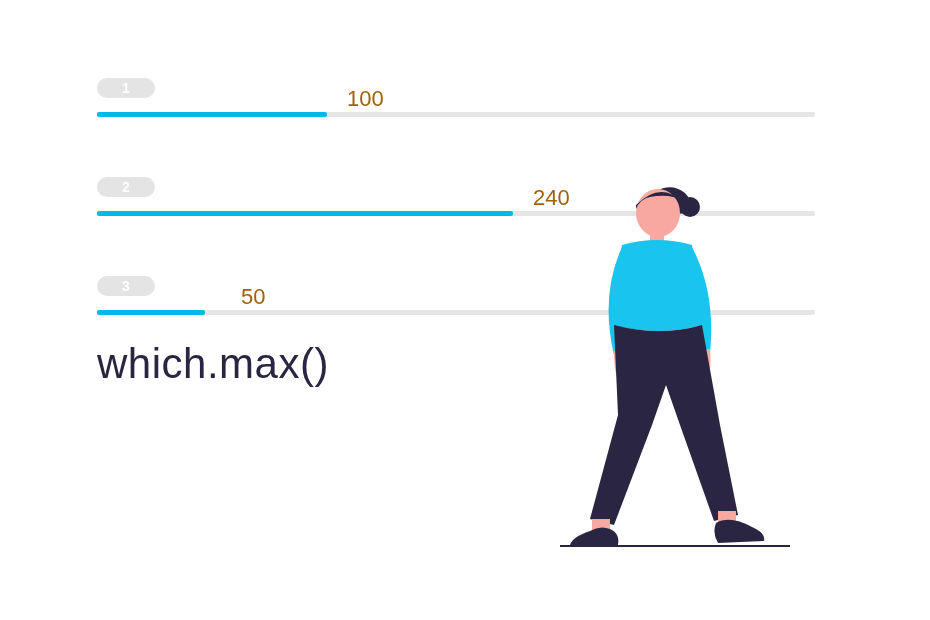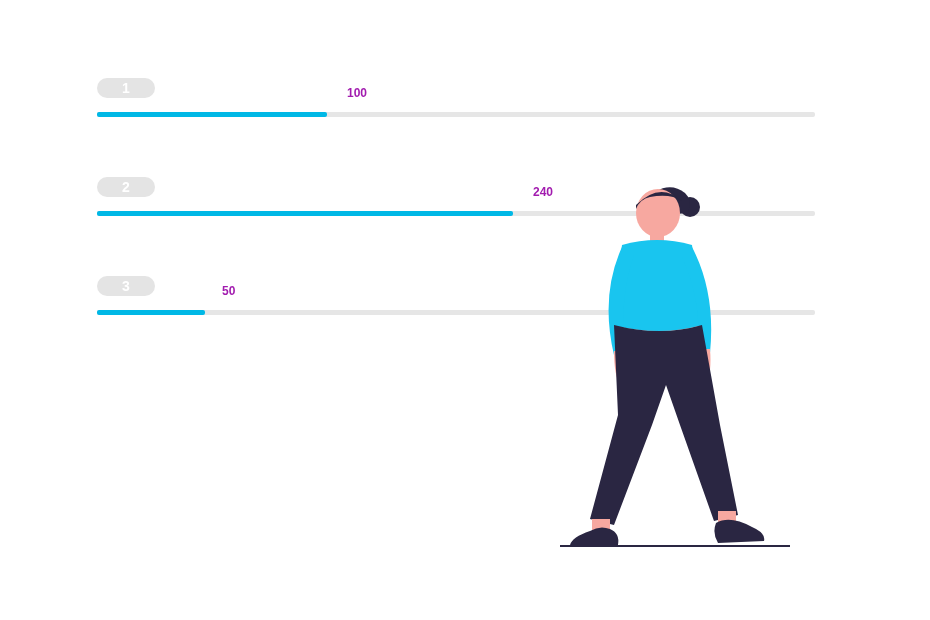--- a/index.html
+++ b/index.html
@@ -16,21 +16,21 @@
   }
   .track {
     position: relative; height: 5px; width: 100%;
     background: #e6e6e6; border-radius: 2px;
   }
   .fill {
     position: absolute; left: 0; top: 0; height: 5px;
     background: #00b8e6; border-radius: 2px;
   }
   .val-label {
-    position: absolute; color: #a21caf; font-size: 12px; font-weight: 700;
+    position: absolute; color: #a16207; font-size: 22px; font-weight: 400;
     top: -26px;
   }
 
   .functions { position: absolute; left: 97px; top: 340px; }
   .fn { color: #2a2642; font-size: 42px; font-weight: 400; letter-spacing: 0.5px; margin-bottom: 44px; }
 
   .figure { position: absolute; left: 570px; top: 175px; width: 220px; height: 400px; }
   .ground { position: absolute; left: 560px; top: 545px; width: 230px; height: 2px; background: #2a2642; }
 </style>
 </head>
@@ -53,27 +53,28 @@
       <div class="track">
         <div class="fill" style="width:416px"></div>
         <div class="val-label" style="left:436px">240</div>
       </div>
     </div>
 
     <div class="bar-row">
       <div class="badge">3</div>
       <div class="track">
         <div class="fill" style="width:108px"></div>
-        <div class="val-label" style="left:125px">50</div>
+        <div class="val-label" style="left:144px">50</div>
       </div>
     </div>
 
   </div>
 
   <div class="functions">
+    <div class="fn">which.max()</div>
   </div>
 
   <div class="ground"></div>
 
   <svg class="figure" viewBox="0 0 220 400">
 
     <circle cx="120" cy="32" r="10" fill="#2a2642"></circle>
 
     <path d="M70 30 Q95 2 115 18 Q122 24 118 38 L70 42 Z" fill="#2a2642"></path>
 

